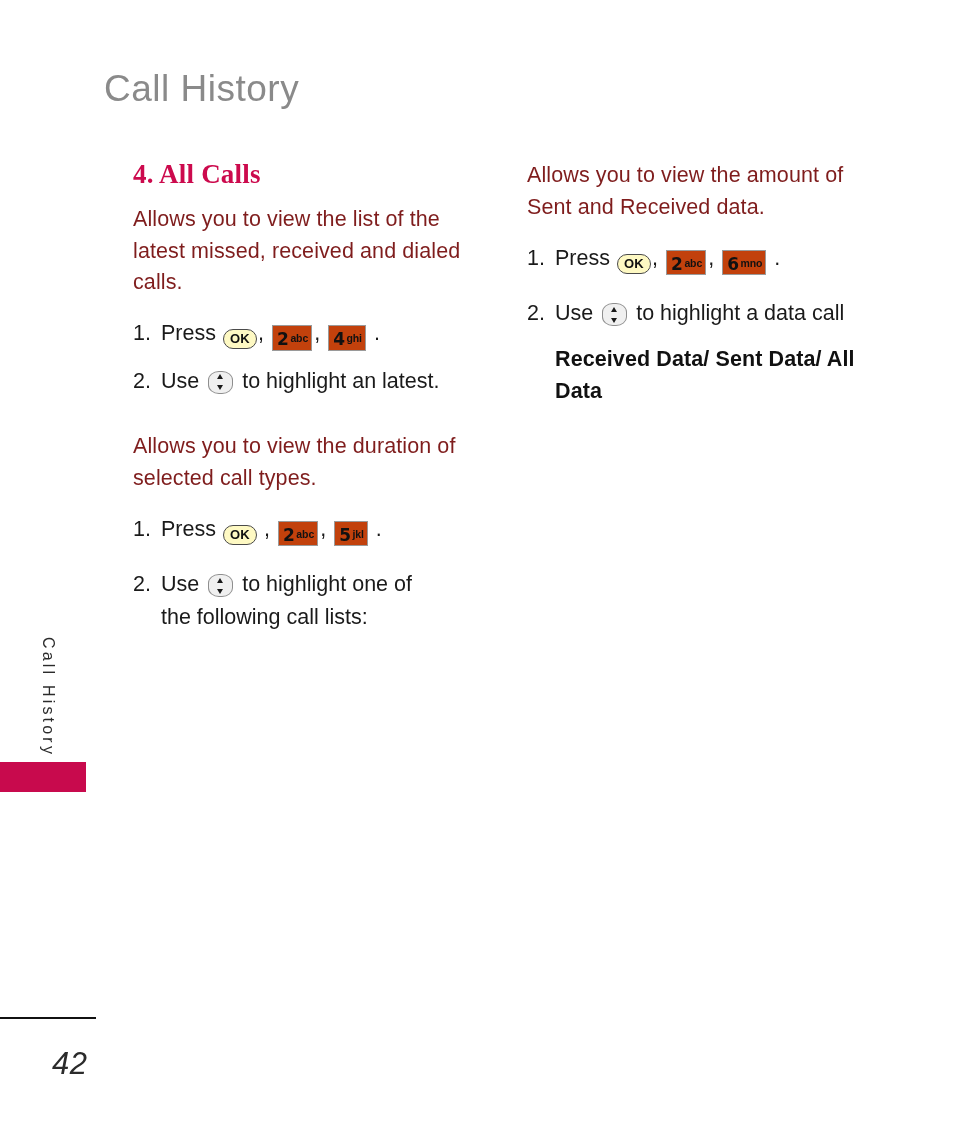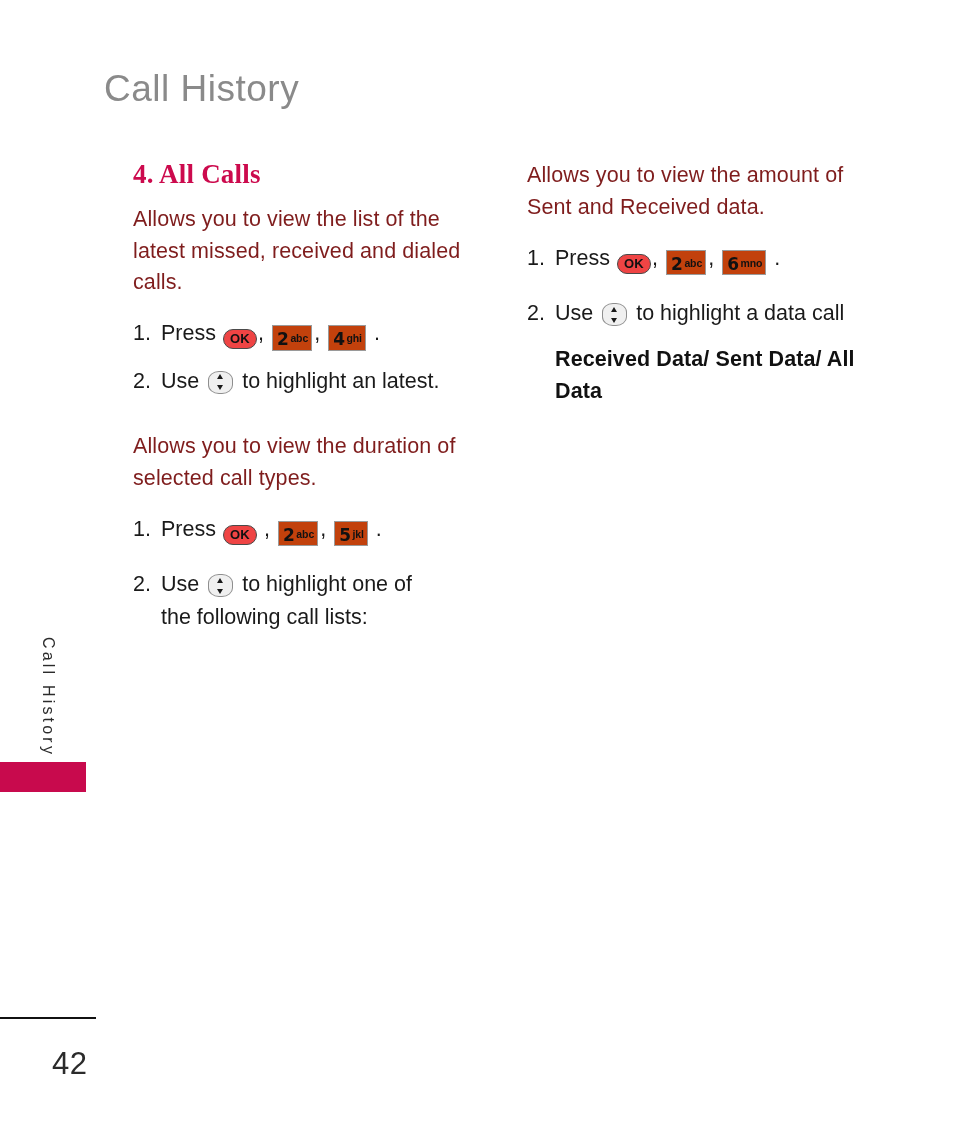--- a/index.html
+++ b/index.html
@@ -60,20 +60,21 @@
     height: 2px;
     background: #111111;
   }
   .page-number {
     position: absolute;
     left: 52px;
     top: 1046px;
     font-size: 31px;
     color: #2b2b2b;
     letter-spacing: 0.5px;
+    font-style: italic;
   }
 
   
   .column {
     position: absolute;
     top: 160px;
     width: 360px;
   }
   .column.left  { left: 133px; }
   .column.right { left: 527px; }
@@ -130,21 +131,21 @@
     display: inline-block;
     vertical-align: -3px;
     border: 1.6px solid #4a4a4a;
     border-radius: 11px;
     padding: 0px 6px 1px 6px;
     font-size: 13px;
     font-weight: 700;
     line-height: 17px;
     height: 17px;
     color: #111;
-    background: #ef4444;
+    background: #fef9c3;
     margin: 0 1px;
     letter-spacing: 0.3px;
   }
 
   .key-num {
     display: inline-block;
     vertical-align: -4px;
     background: #c2410c;
     border: 1px solid #9a9a9a;
     padding: 1px 3px 1px 4px;

